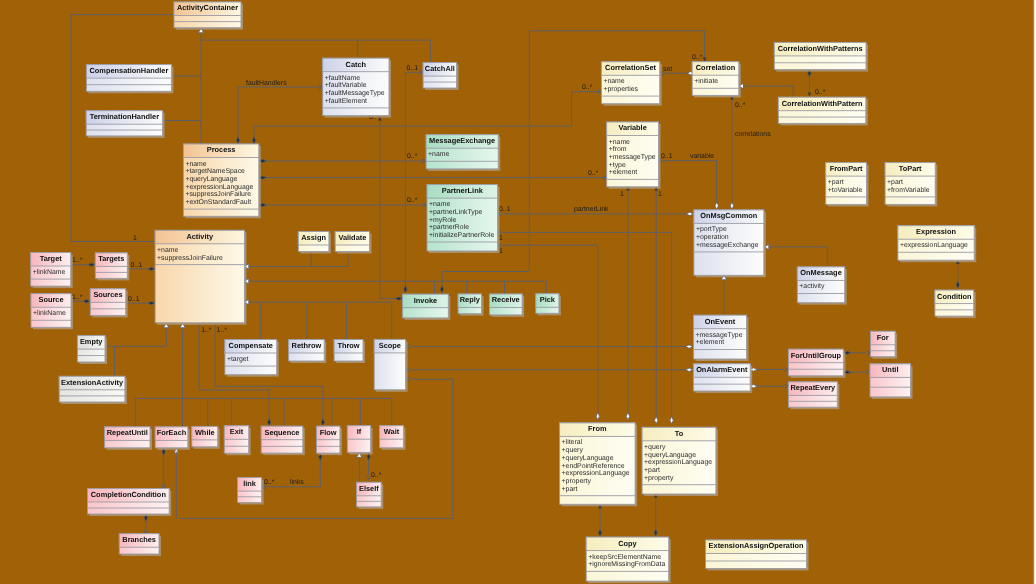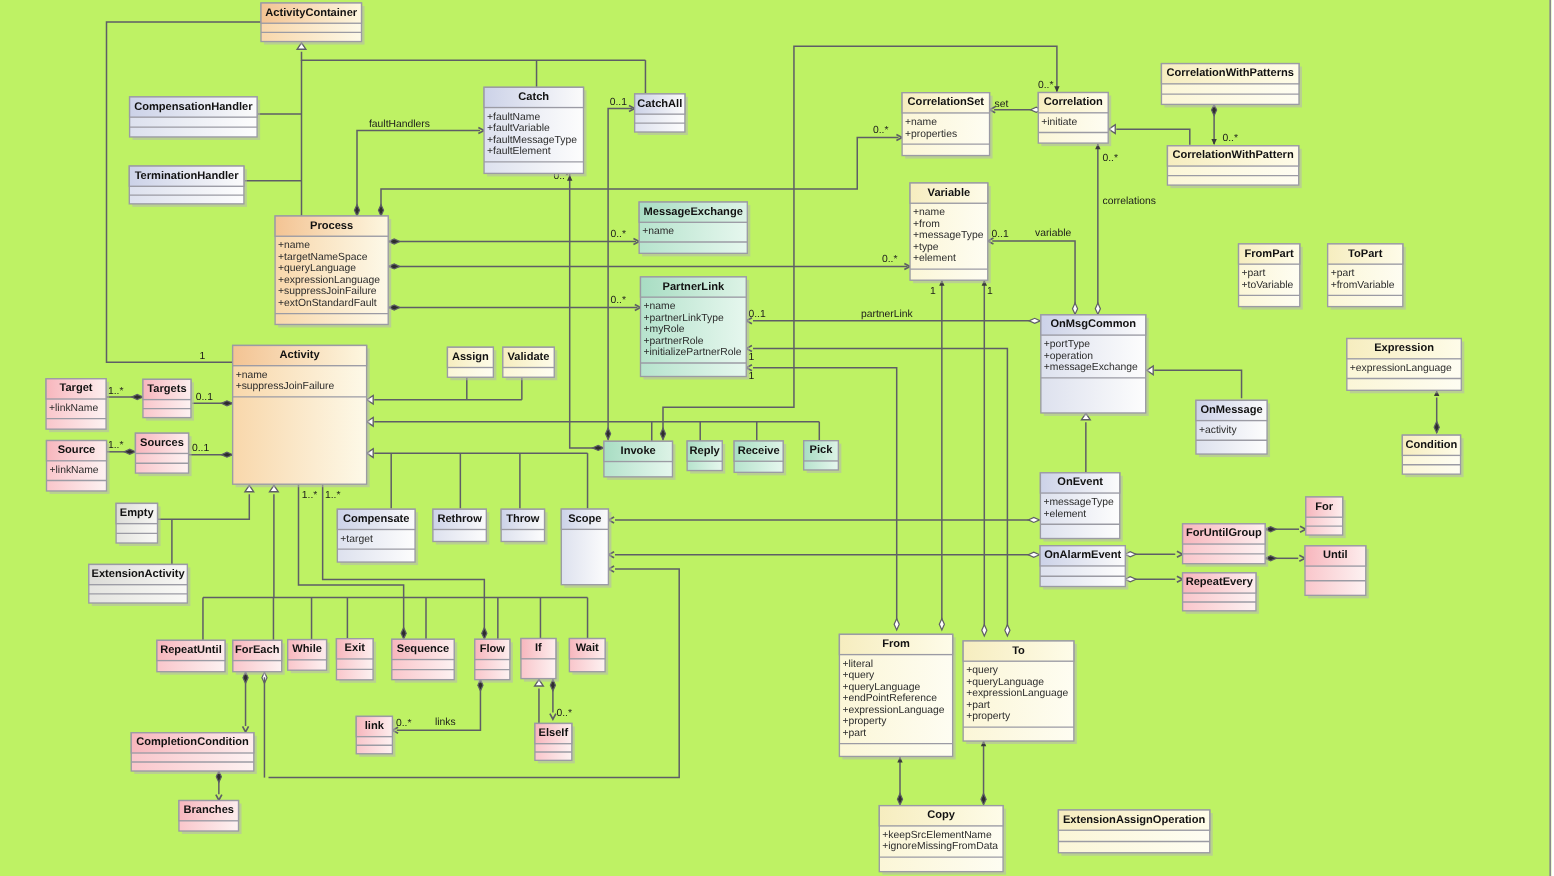--- a/index.html
+++ b/index.html
@@ -1,17 +1,17 @@
 <!DOCTYPE html>
 <html><head>
 <meta charset="utf-8">
 <style>
   html,body{margin:0;padding:0;background:#ffffff;}
   body{width:1036px;height:584px;overflow:hidden;font-family:"Liberation Sans",sans-serif;}
-  #diagram{position:relative;width:1036px;height:584px;background:#bef264;}
+  #diagram{position:relative;width:1036px;height:584px;background:#a16207;}
   svg{display:block;}
   text{font-family:"Liberation Sans",sans-serif;-webkit-font-smoothing:antialiased;text-rendering:geometricPrecision;}
   .cls-name{font-weight:bold;font-size:7.4px;fill:#111111;}
   .cls-attr{font-size:6.9px;fill:#2b2b2b;}
   .edge{stroke:#5e5e66;stroke-width:1;fill:none;}
   .mult{font-size:6.9px;fill:#1a1a1a;}
   .elabel{font-size:6.9px;fill:#1a1a1a;}
 </style>
 </head>
 <body>

